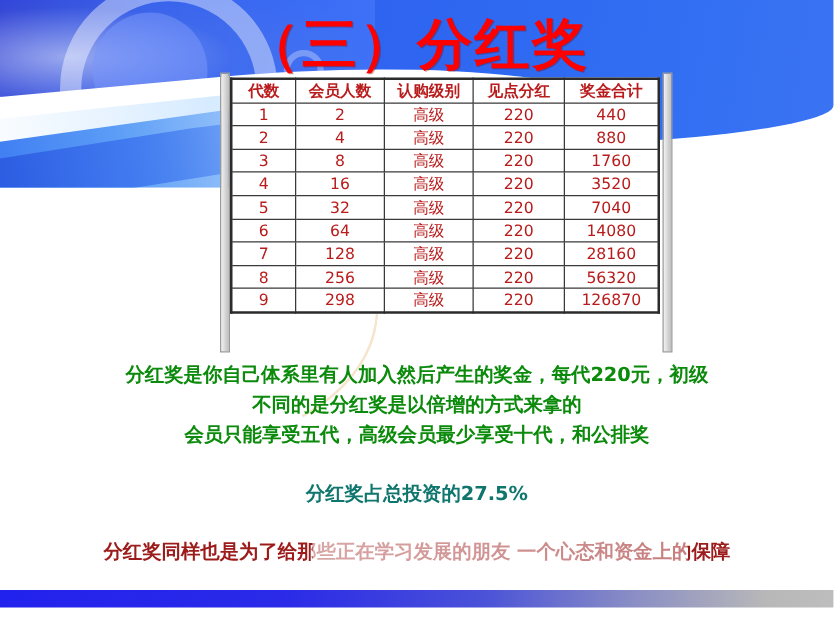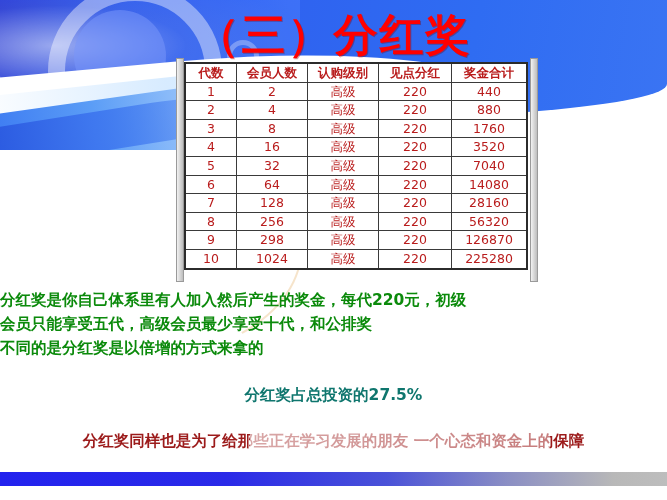--- a/index.html
+++ b/index.html
@@ -86,21 +86,21 @@
   .c0{width:46px;} .c1{width:66px;} .c2{width:66px;} .c3{width:68px;} .c4{width:70px;}
   .tbl-frame-l,.tbl-frame-r{
     position:absolute;top:-4px;width:6px;height:222px;
     background:linear-gradient(90deg,#f2f2f2,#bdbdbd);
     border:1px solid #9a9a9a;
   }
   .tbl-frame-l{left:-8px;} .tbl-frame-r{right:-10px;}
 
   
   .para-green{
-    position:absolute;left:0;width:667px;text-align:left;
+    position:absolute;left:0;width:667px;text-align:center;
     color:#0B8A0B;font-weight:bold;font-size:15.5px;line-height:24px;
     font-family:"DejaVu Sans","Liberation Sans",sans-serif;
   }
   #para1{top:288px;}
   .para-orange{
     position:absolute;left:0;top:385px;width:667px;text-align:center;
     color:#0f766e;font-weight:bold;font-size:15.5px;
     font-family:"DejaVu Sans","Liberation Sans",sans-serif;
   }
   .para-red{
@@ -212,35 +212,28 @@
             <td class="c3">220</td>
             <td class="c4">56320</td>
           </tr>
           <tr>
             <td class="c0">9</td>
             <td class="c1">298</td>
             <td class="c2">高级</td>
             <td class="c3">220</td>
             <td class="c4">126870</td>
           </tr>
-          <tr>
-            <td class="c0">10</td>
-            <td class="c1">1024</td>
-            <td class="c2">高级</td>
-            <td class="c3">220</td>
-            <td class="c4">225280</td>
-          </tr>
         </tbody>
     </table>
   </div>
 
   <div class="para-green" id="para1">
     <div>分红奖是你自己体系里有人加入然后产生的奖金，每代220元，初级</div>
+    <div>不同的是分红奖是以倍增的方式来拿的</div>
     <div>会员只能享受五代，高级会员最少享受十代，和公排奖</div>
-    <div>不同的是分红奖是以倍增的方式来拿的</div>
   </div>
 
   <div class="para-orange">分红奖占总投资的27.5%</div>
 
   <div class="para-red">分红奖同样也是为了给那些正在学习发展的朋友 一个心态和资金上的保障</div>
   <div class="watermark"></div>
 
   <div class="footer"></div>
 </div>
 

